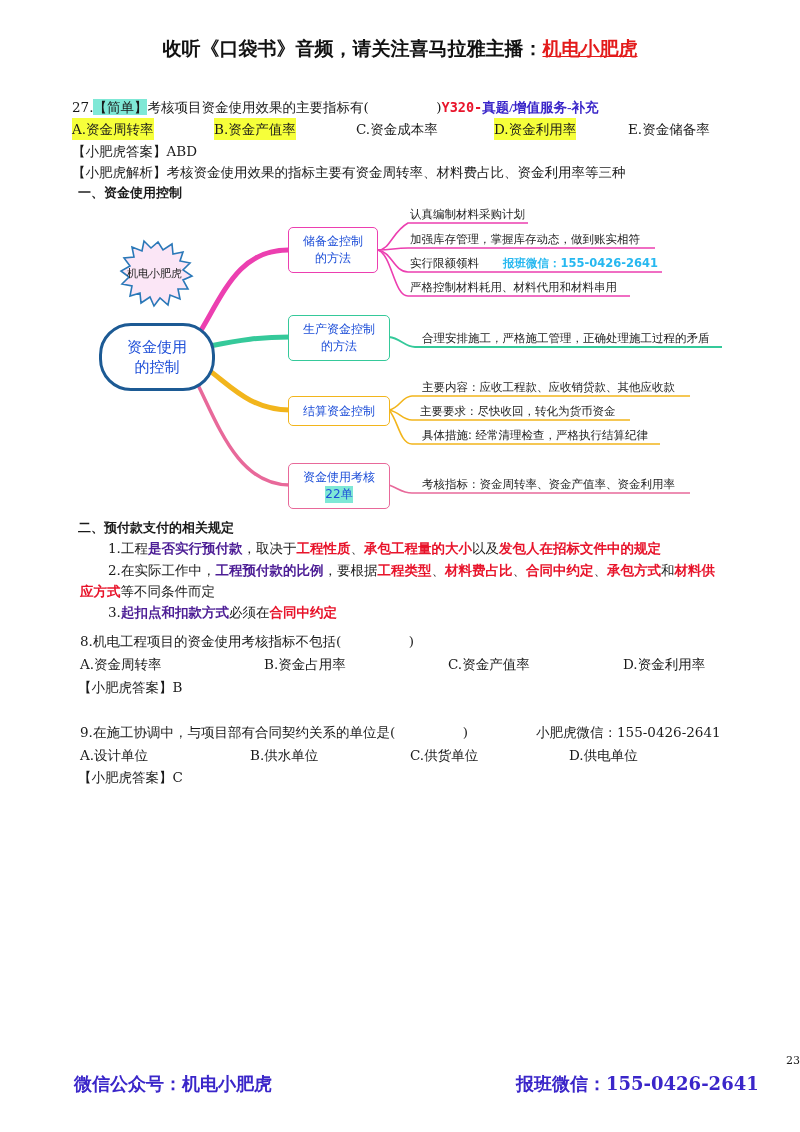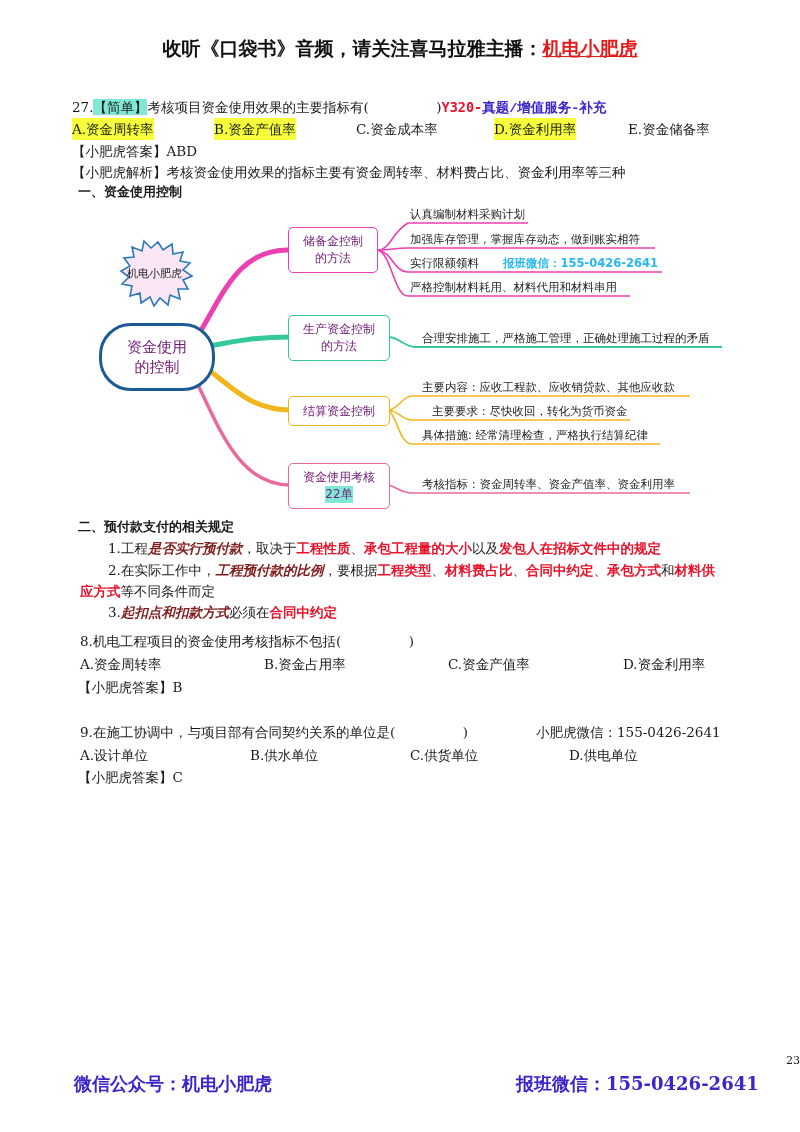--- a/index.html
+++ b/index.html
@@ -2,30 +2,30 @@
 <html><head>
 <meta charset="utf-8">
 <style>
   html,body{margin:0;padding:0;background:#ffffff;}
   body{width:800px;height:1132px;position:relative;overflow:hidden;
        font-family:"DejaVu Serif","Liberation Serif",serif;color:#1a1a1a;}
   .abs{position:absolute;white-space:nowrap;}
   .hdr{top:36px;left:0;width:800px;text-align:center;font-size:19px;font-family:"DejaVu Sans","Liberation Sans",sans-serif;font-weight:bold;color:#111;}
   .hdr .red{color:#e31b1b;text-decoration:underline;}
   .line{font-size:13.5px;line-height:22px;}
-  .sans{font-family:Liberation Mono, monospace;}
+  .sans{font-family:Liberation Serif, serif;}
   .hl-yellow{background:#f6ff3a;}
   .hl-cyan{background:#7fe8d6;}
   .red{color:#e8142b;font-weight:bold;}
-  .green{color:#7f1d1d;font-style:italic;font-weight:bold;}
+  .green{color:#4c1d95;font-weight:bold;}
   .blue{color:#3a26c9;font-weight:bold;}
   .bold{font-weight:bold;}
   .mm-text{font-family:"DejaVu Sans","Liberation Sans",sans-serif;font-size:11.5px;color:#222;}
   .node{position:absolute;background:#fff;border-radius:5px;text-align:center;
-        font-family:"DejaVu Sans","Liberation Sans",sans-serif;font-size:12px;color:#701a75;
+        font-family:"DejaVu Sans","Liberation Sans",sans-serif;font-size:12px;color:#1d4ed8;
         display:flex;flex-direction:column;justify-content:center;align-items:center;line-height:17px;}
   .footer{font-family:"DejaVu Serif","Liberation Serif",serif;font-size:18px;color:#3a26c9;font-weight:bold;}
 </style>
 </head>
 <body>
 
 <div class="abs hdr">
   <span>收听《口袋书》音频，请关注喜马拉雅主播：</span><span class="red">机电小肥虎</span>
 </div>
 
@@ -94,21 +94,21 @@
 
 <div class="abs mm-text" style="top:207px;left:410px;">认真编制材料采购计划</div>
 <div class="abs mm-text" style="top:232px;left:410px;">加强库存管理，掌握库存动态，做到账实相符</div>
 <div class="abs mm-text" style="top:256px;left:410px;">实行限额领料</div>
 <div class="abs mm-text" style="top:256px;left:503px;color:#27b8f0;font-weight:bold;">报班微信：155-0426-2641</div>
 <div class="abs mm-text" style="top:280px;left:410px;">严格控制材料耗用、材料代用和材料串用</div>
 
 <div class="abs mm-text" style="top:331px;left:422px;">合理安排施工，严格施工管理，正确处理施工过程的矛盾</div>
 
 <div class="abs mm-text" style="top:380px;left:422px;">主要内容：应收工程款、应收销贷款、其他应收款</div>
-<div class="abs mm-text" style="top:404px;left:432px;">主要要求：尽快收回，转化为货币资金</div>
+<div class="abs mm-text" style="top:404px;left:420px;">主要要求：尽快收回，转化为货币资金</div>
 <div class="abs mm-text" style="top:428px;left:422px;">具体措施: 经常清理检查，严格执行结算纪律</div>
 
 <div class="abs mm-text" style="top:477px;left:422px;">考核指标：资金周转率、资金产值率、资金利用率</div>
 
 <div class="abs line bold sans" style="top:517px;left:78px;font-size:13px;">二、预付款支付的相关规定</div>
 <div class="abs line" style="top:537px;left:108px;">
   <span>1.工程</span><span class="green">是否实行预付款</span><span>，取决于</span><span class="red">工程性质</span><span>、</span><span class="red">承包工程量的大小</span><span>以及</span><span class="red">发包人在招标文件中的规定</span>
 </div>
 <div class="abs line" style="top:559px;left:108px;">
   <span>2.在实际工作中，</span><span class="green">工程预付款的比例</span><span>，要根据</span><span class="red">工程类型</span><span>、</span><span class="red">材料费占比</span><span>、</span><span class="red">合同中约定</span><span>、</span><span class="red">承包方式</span><span>和</span><span class="red">材料供</span>

